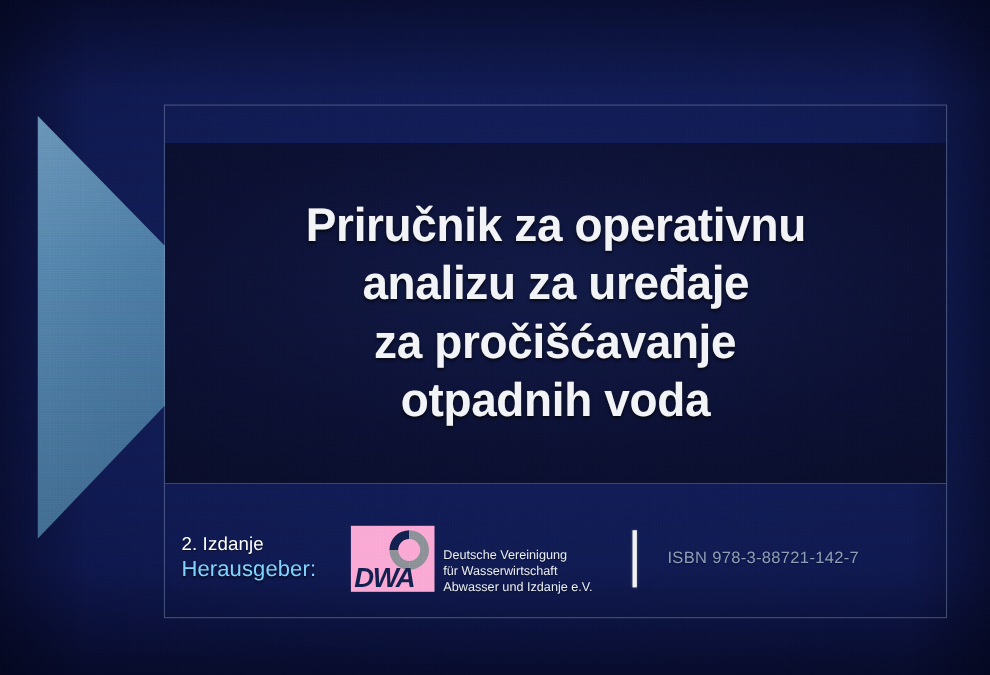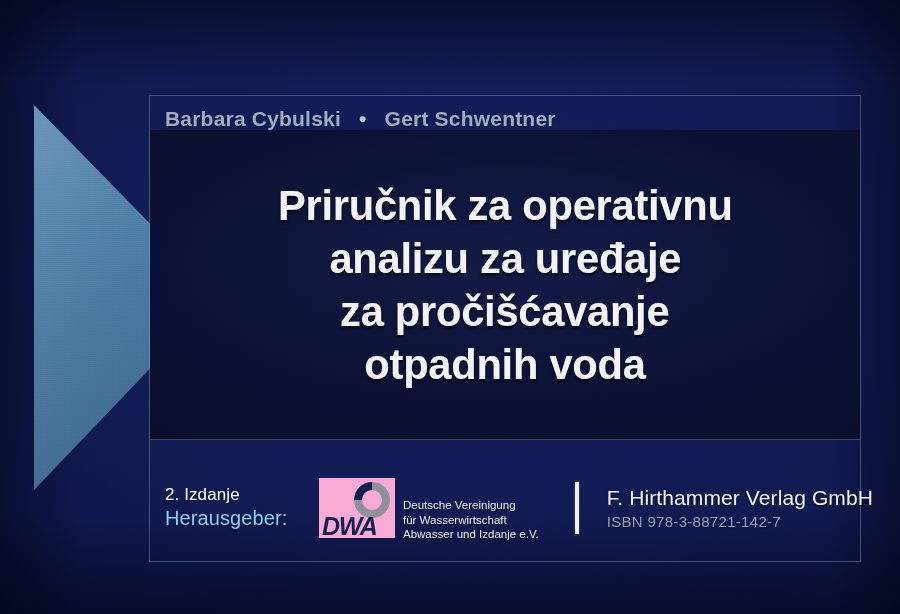--- a/index.html
+++ b/index.html
@@ -242,27 +242,20 @@
 <div id="cover">
 
   <div class="bg-base"></div>
   <div class="bg-vignette"></div>
 
   <div class="arrow"></div>
   <div class="arrow-shade"></div>
 
   <div class="panel">
 
-    <div class="authors-strip">
-      <div class="authors">
-        <span>Barbara Cybulski</span>
-        <span class="sep">•</span>
-        <span>Gert Schwentner</span>
-      </div>
-    </div>
 
     <div class="title-field">
       <div class="title-line">Priručnik za operativnu</div>
       <div class="title-line">analizu za uređaje</div>
       <div class="title-line">za pročišćavanje</div>
       <div class="title-line">otpadnih voda</div>
     </div>
 
     <div class="footer">
 
@@ -284,21 +277,20 @@
         <div class="dwa-text">
           <div>Deutsche Vereinigung</div>
           <div>für Wasserwirtschaft</div>
           <div>Abwasser und Izdanje e.V.</div>
         </div>
       </div>
 
       <div class="v-divider"></div>
 
       <div class="publisher-block">
-        <div class="publisher-name">F. Hirthammer Verlag GmbH</div>
         <div class="isbn">ISBN  978-3-88721-142-7</div>
       </div>
 
     </div>
   </div>
 
   <div class="bg-noise"></div>
 </div>
 
 </body></html>

